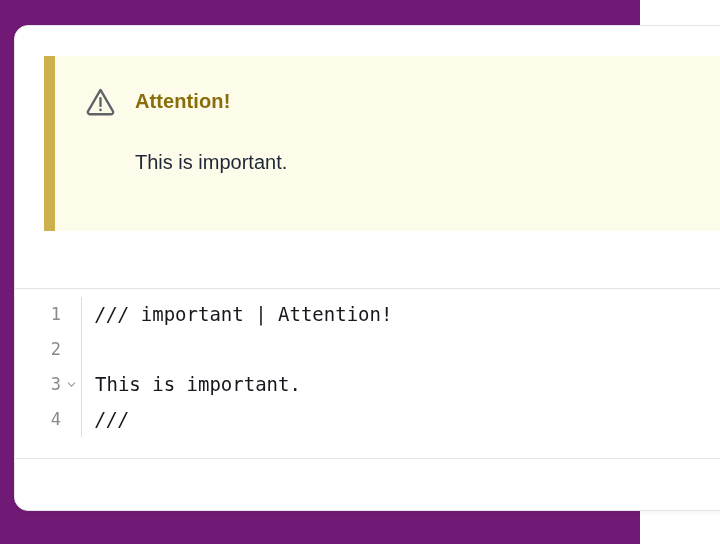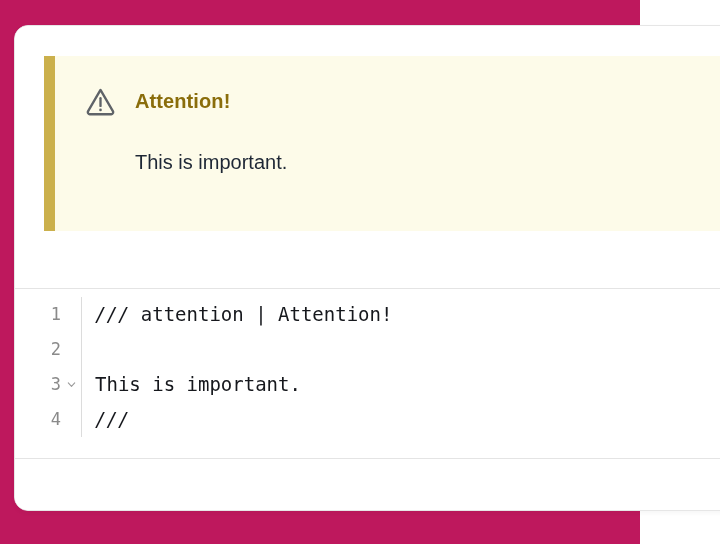--- a/index.html
+++ b/index.html
@@ -9,21 +9,21 @@
     height: 544px;
     background: #ffffff;
     font-family: "Liberation Sans", sans-serif;
     overflow: hidden;
   }
 
   #root {
     position: relative;
     width: 640px;
     height: 544px;
-    background: #be185d;
+    background: #701a75;
   }
 
   
   .card {
     position: absolute;
     left: 14px;
     top: 25px;
     width: 760px;           
     height: 486px;
     background: #ffffff;
@@ -196,21 +196,21 @@
             <div class="gutter-row">2</div>
             <div class="gutter-row">3<span class="fold-toggle">
                 <svg width="11" height="11" viewBox="0 0 12 12" fill="none" stroke="#9a9a9a" stroke-width="1.2" stroke-linecap="round" stroke-linejoin="round">
                   <path d="M2.5 4.3 L6 8 L9.5 4.3"></path>
                 </svg>
               </span></div>
             <div class="gutter-row">4</div>
           </div>
 
         <div class="code-area" id="code-area">
-            <div class="code-line"><span class="tok-comment">/// </span><span class="tok-text">attention | Attention!</span></div>
+            <div class="code-line"><span class="tok-comment">/// </span><span class="tok-text">important | Attention!</span></div>
             <div class="code-line"><span class="tok-text"></span></div>
             <div class="code-line"><span class="tok-text">This is important.</span></div>
             <div class="code-line"><span class="tok-comment">///</span></div>
           </div>
 
       </div>
     </div>
 
     <div class="footer-pane"></div>
 

